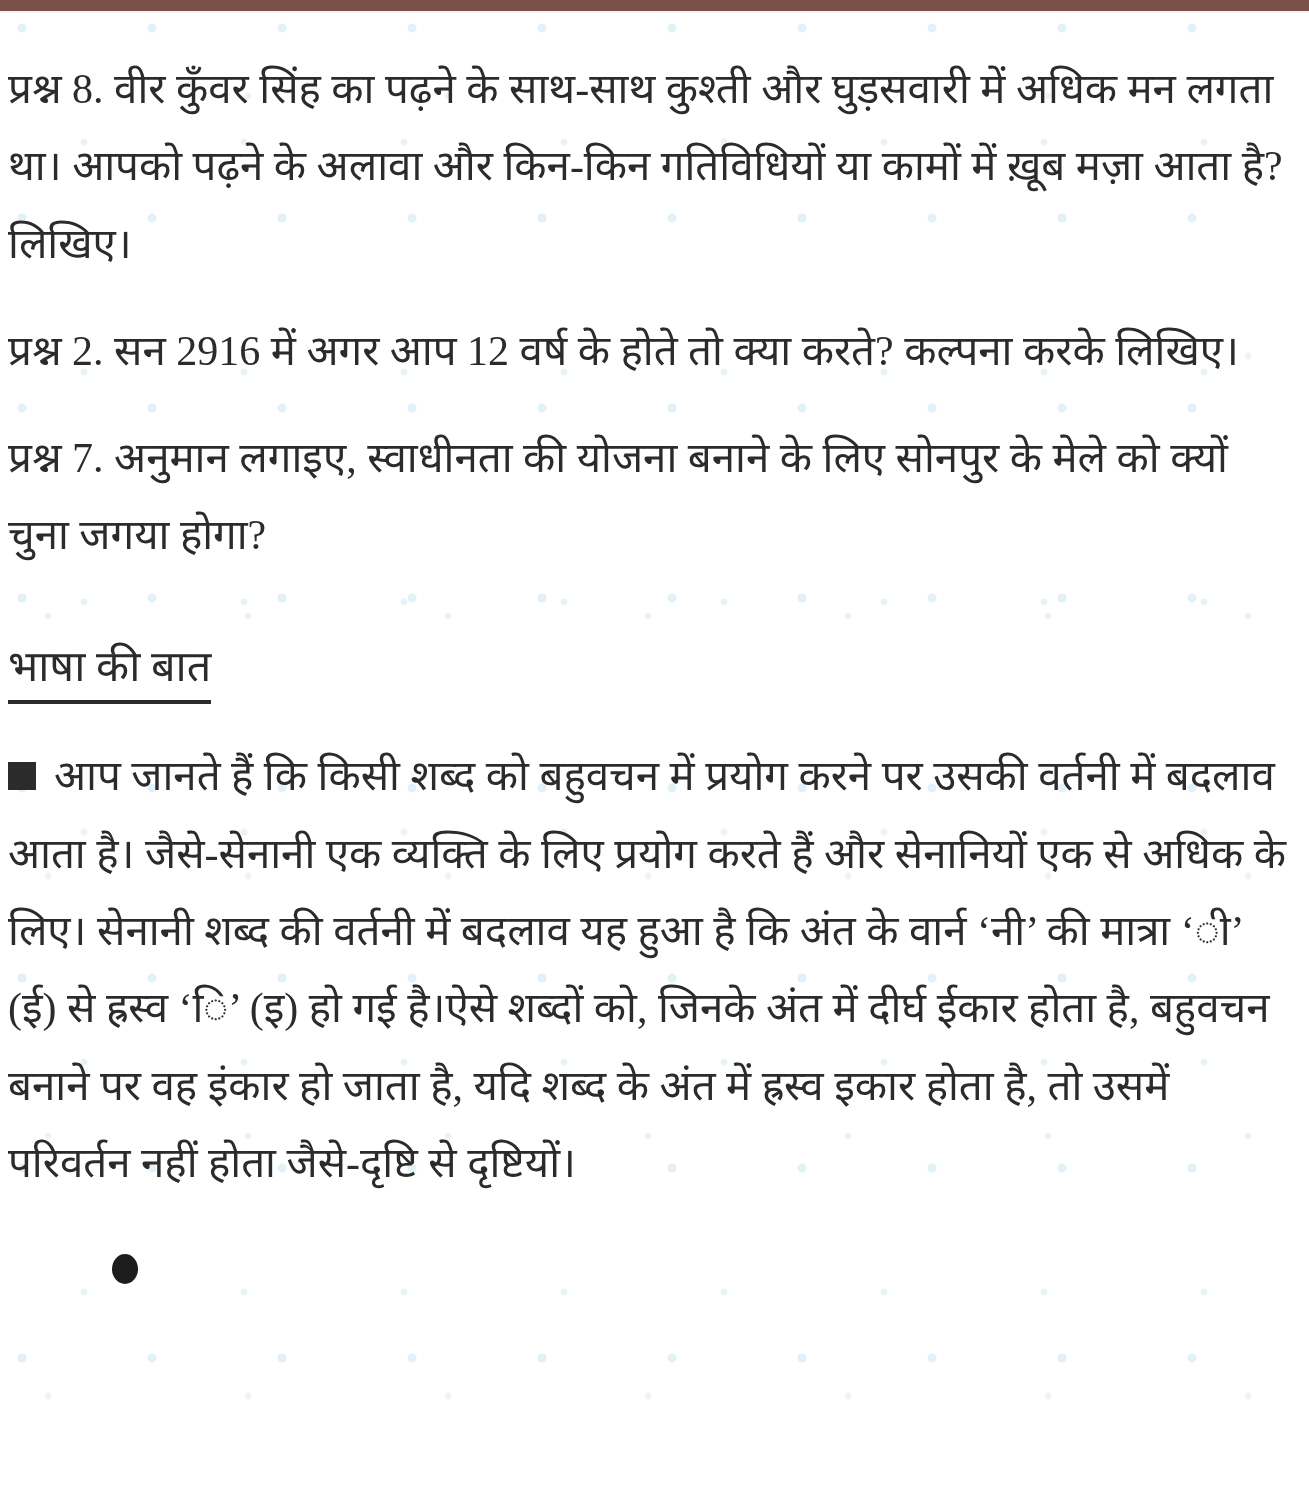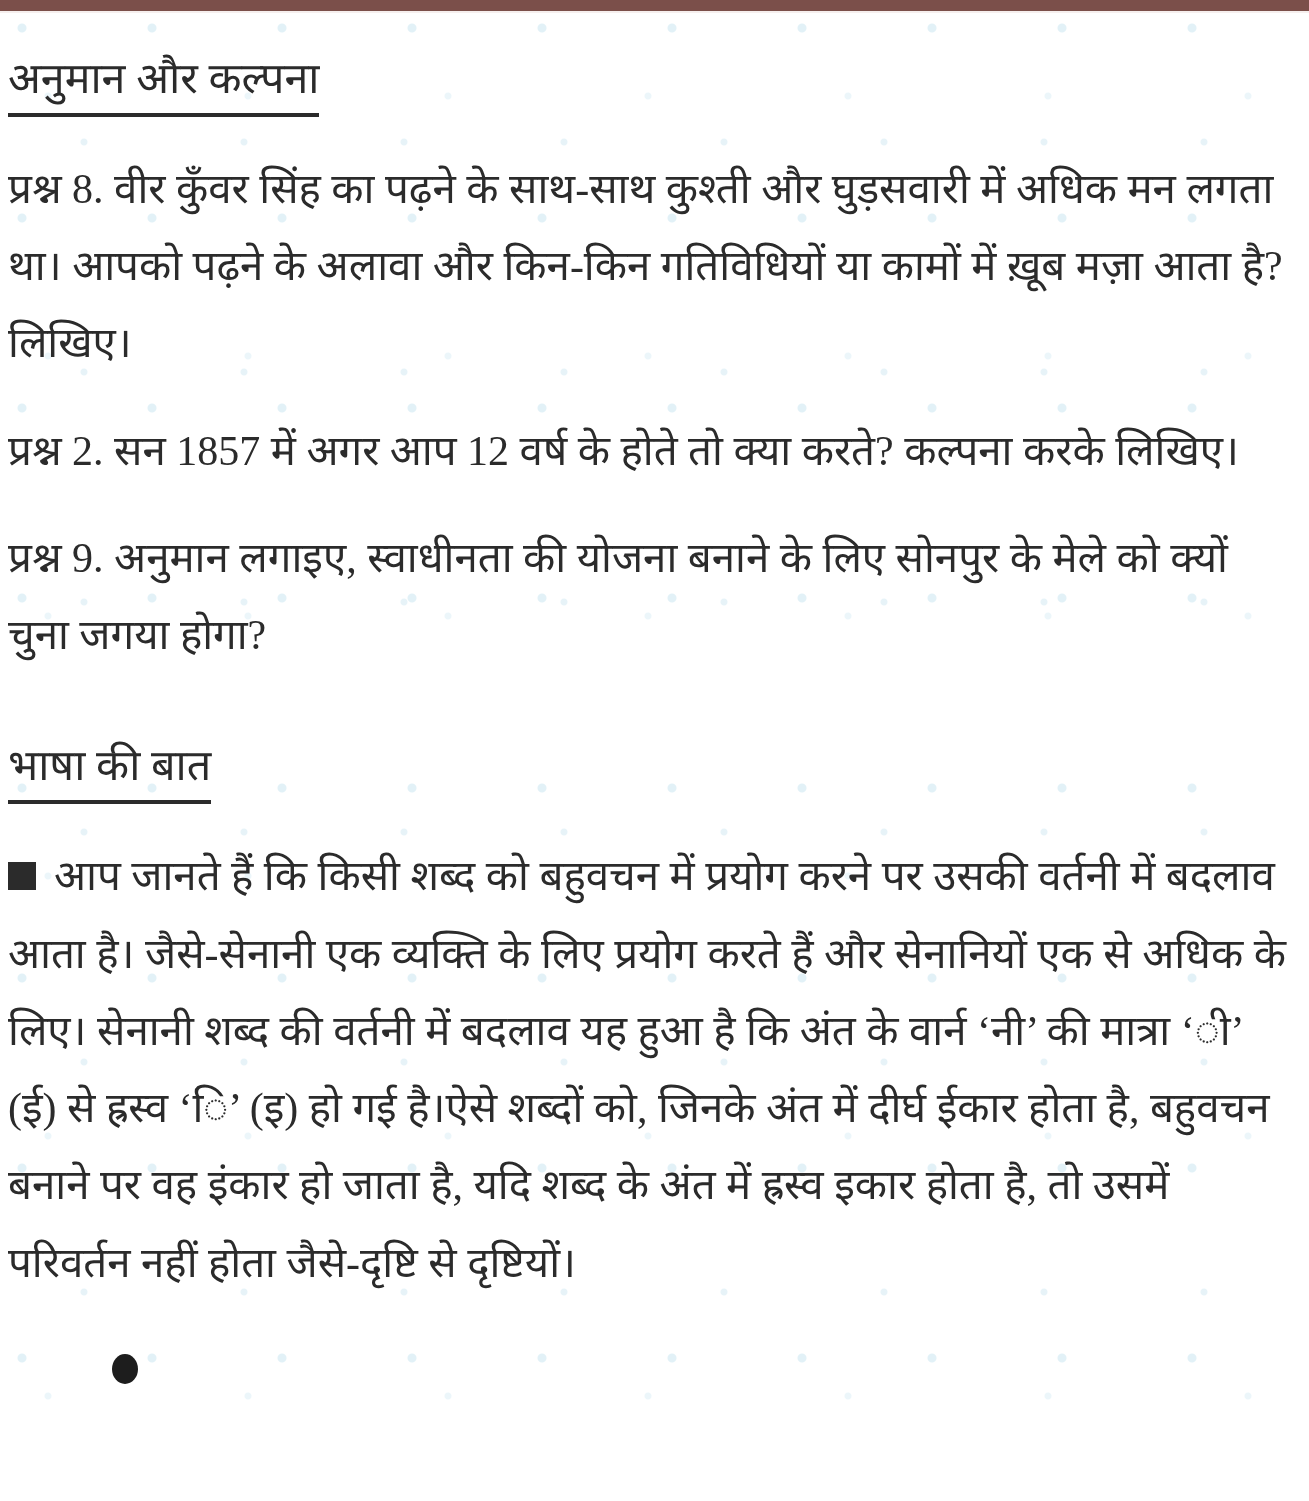--- a/index.html
+++ b/index.html
@@ -73,29 +73,26 @@
 </style>
 </head>
 <body>
 
 <div class="page">
 
   <div class="top-bar"></div>
 
   <div class="content">
 
-    <h2 class="heading">
-      <span class="underlined">अनुमान और कल्पना</span>
-    </h2>
 
     <p class="para">प्रश्न 8. वीर कुँवर सिंह का पढ़ने के साथ-साथ कुश्ती और घुड़सवारी में अधिक मन लगता था। आपको पढ़ने के अलावा और किन-किन गतिविधियों या कामों में ख़ूब मज़ा आता है? लिखिए।</p>
 
-    <p class="para">प्रश्न 2. सन 1857 में अगर आप 12 वर्ष के होते तो क्या करते? कल्पना करके लिखिए।</p>
+    <p class="para">प्रश्न 2. सन 2916 में अगर आप 12 वर्ष के होते तो क्या करते? कल्पना करके लिखिए।</p>
 
-    <p class="para">प्रश्न 9. अनुमान लगाइए, स्वाधीनता की योजना बनाने के लिए सोनपुर के मेले को क्यों चुना जगया होगा?</p>
+    <p class="para">प्रश्न 7. अनुमान लगाइए, स्वाधीनता की योजना बनाने के लिए सोनपुर के मेले को क्यों चुना जगया होगा?</p>
 
     <h2 class="heading heading-second">
       <span class="underlined">भाषा की बात</span>
     </h2>
 
     <p class="para">
       <span class="square-bullet"></span><span>आप जानते हैं कि किसी शब्द को बहुवचन में प्रयोग करने पर उसकी वर्तनी में बदलाव आता है। जैसे-सेनानी एक व्यक्ति के लिए प्रयोग करते हैं और सेनानियों एक से अधिक के लिए। सेनानी शब्द की वर्तनी में बदलाव यह हुआ है कि अंत के वार्न ‘नी’ की मात्रा ‘◌ी’ (ई) से ह्रस्व ‘◌ि’ (इ) हो गई है।ऐसे शब्दों को, जिनके अंत में दीर्घ ईकार होता है, बहुवचन बनाने पर वह इंकार हो जाता है, यदि शब्द के अंत में ह्रस्व इकार होता है, तो उसमें परिवर्तन नहीं होता जैसे-दृष्टि से दृष्टियों।</span>
     </p>
 
     <p class="sub-bullet-line">

